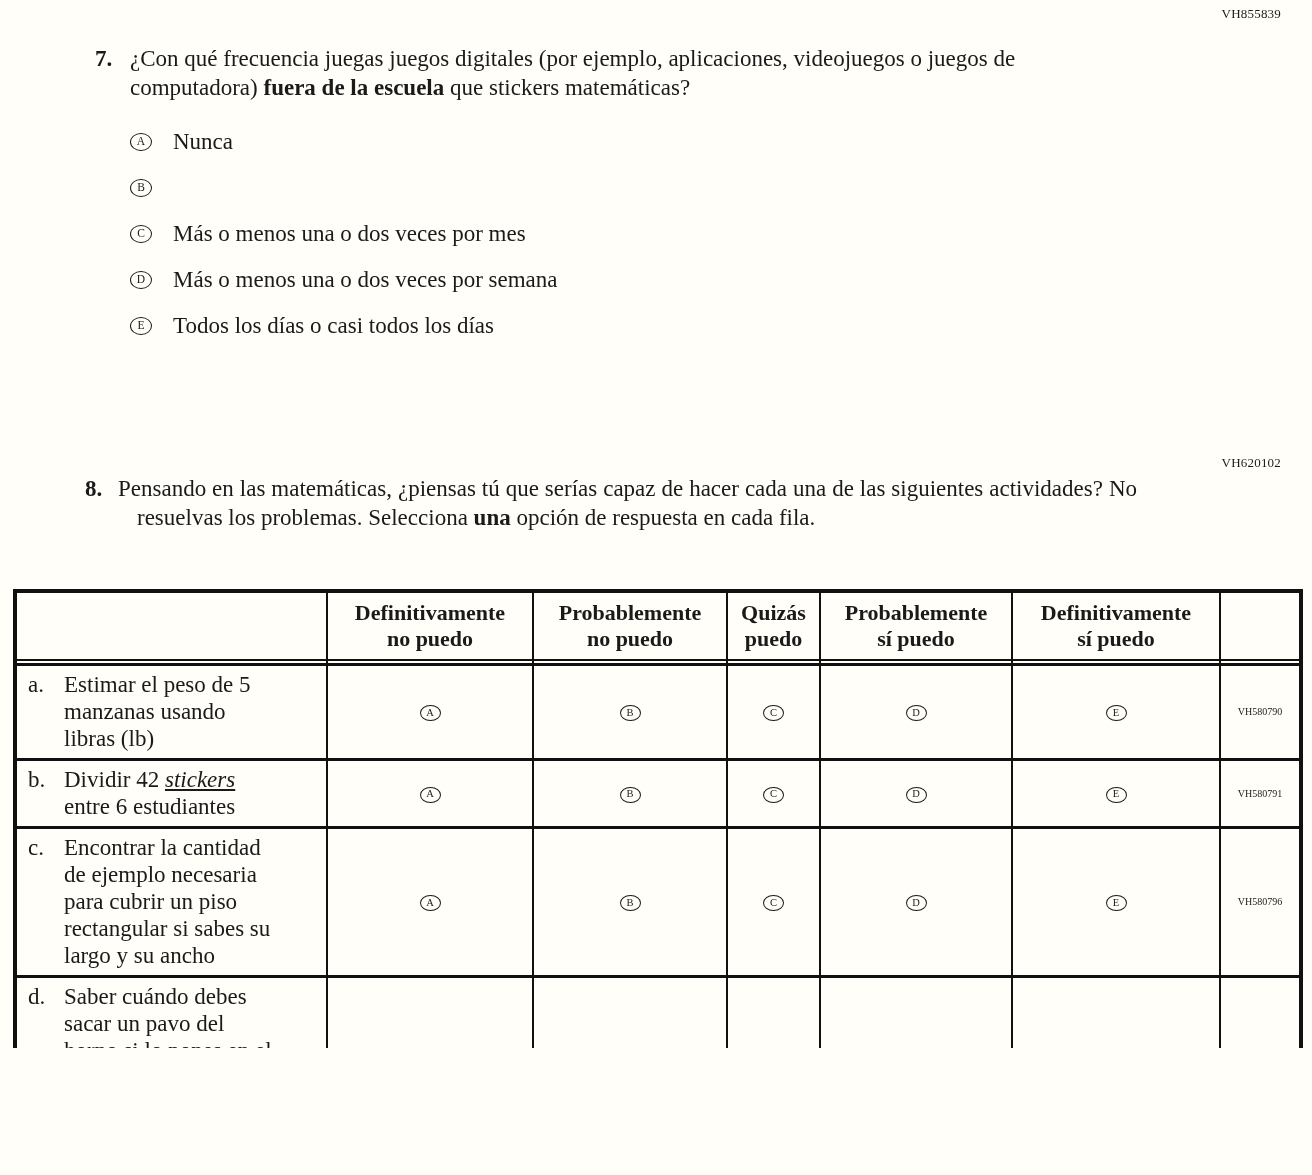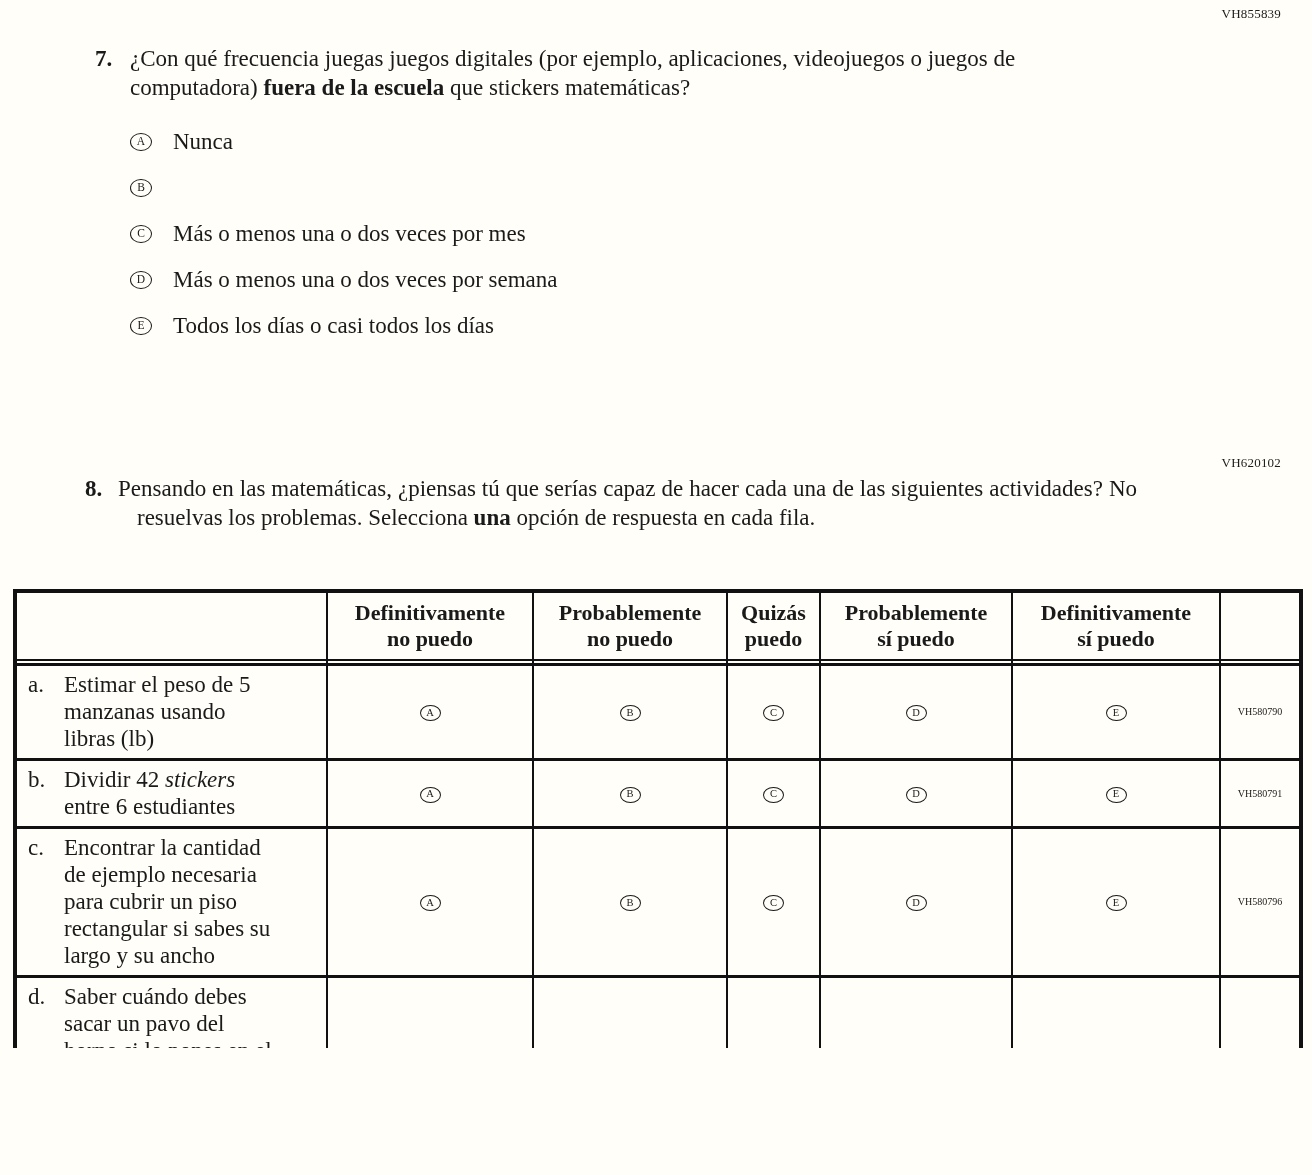--- a/index.html
+++ b/index.html
@@ -32,21 +32,21 @@
                  vertical-align:middle;padding:7px 2px;border-bottom-width:2px;}
   .grid thead th span{display:block;}
   tr.spacer td{height:4px;padding:0;border-top-width:2px;border-bottom-width:3px;line-height:0;}
   .grid tbody td{border-top-width:3px;border-bottom-width:3px;}
   td.lbl{font-size:23px;line-height:27px;vertical-align:top;position:relative;
          padding:5px 52px 6px 47px;}
   .rletter{position:absolute;left:11px;top:5px;}
   td.opt{text-align:center;vertical-align:middle;padding:4px 0;}
   td.opt .bubble{width:21px;height:16px;font-size:10.5px;border-width:1.4px;}
   td.codecell{font-size:10px;text-align:center;vertical-align:middle;padding:13px 1px;}
-  i{font-style:italic;}
+  i{font-style:italic;text-decoration:underline;}
 </style>
 </head>
 <body>
 
 <div class="page">
 
   <div class="vhcode code-q7">VH855839</div>
 
   <div class="question q7">
     <div class="qnum">7.</div>

